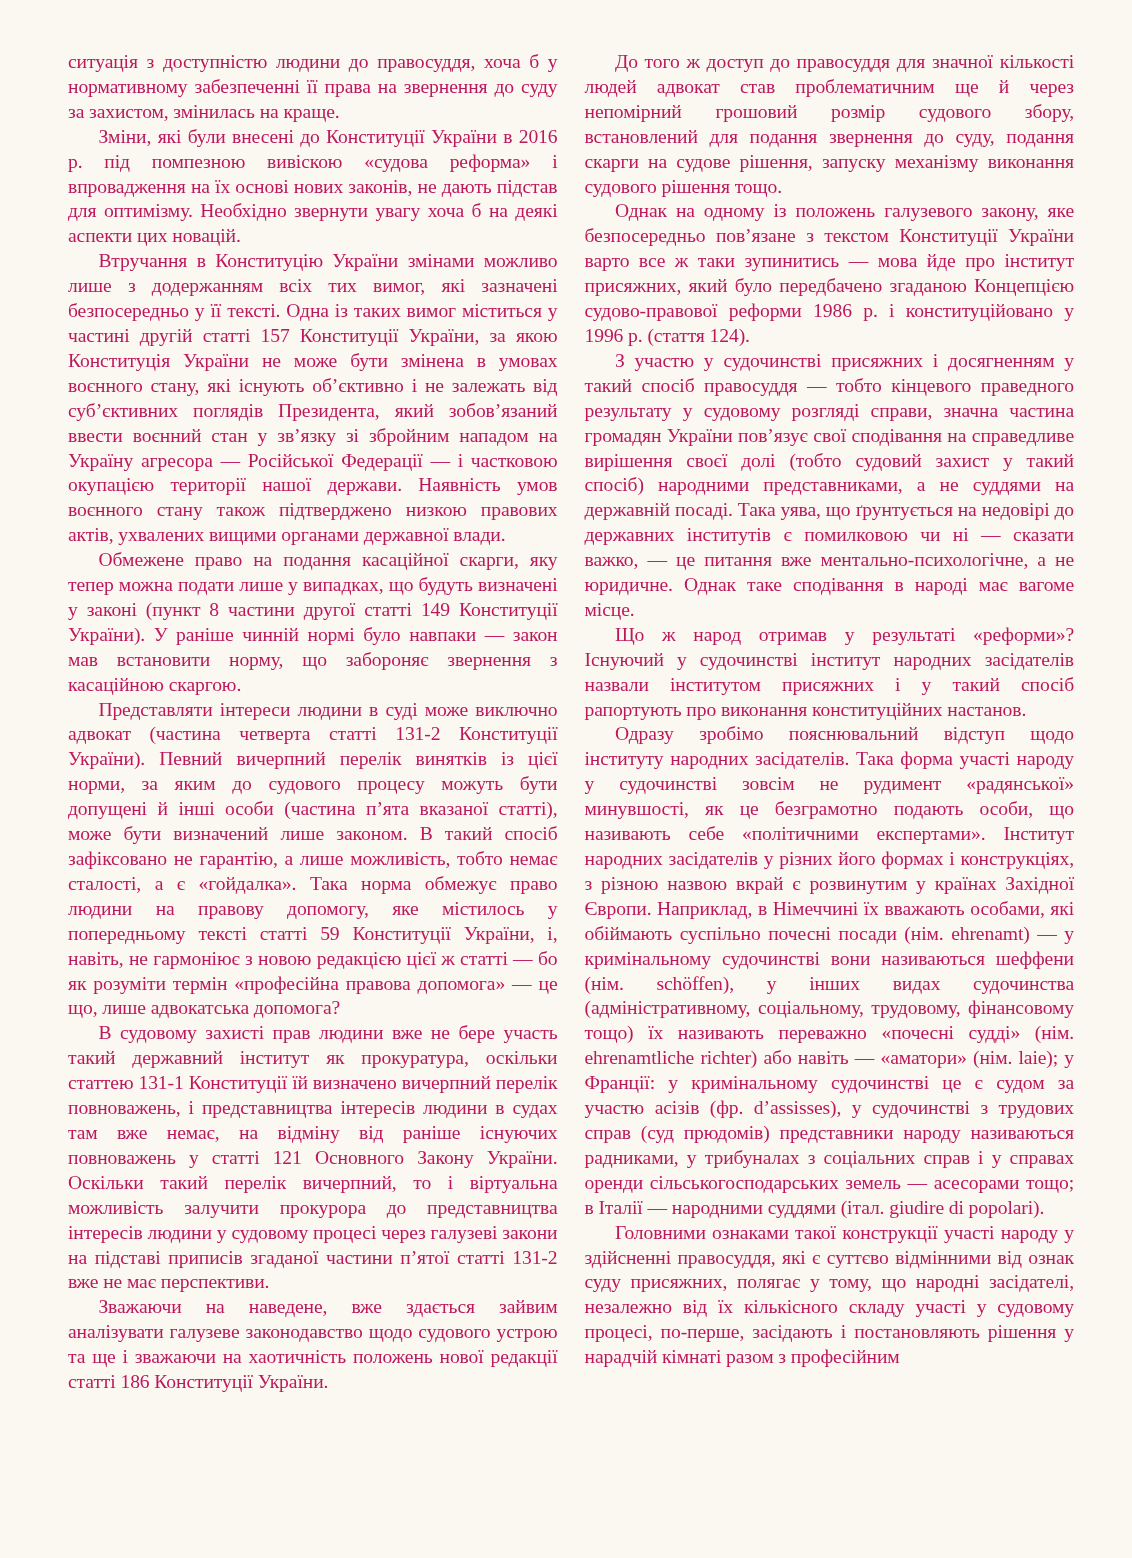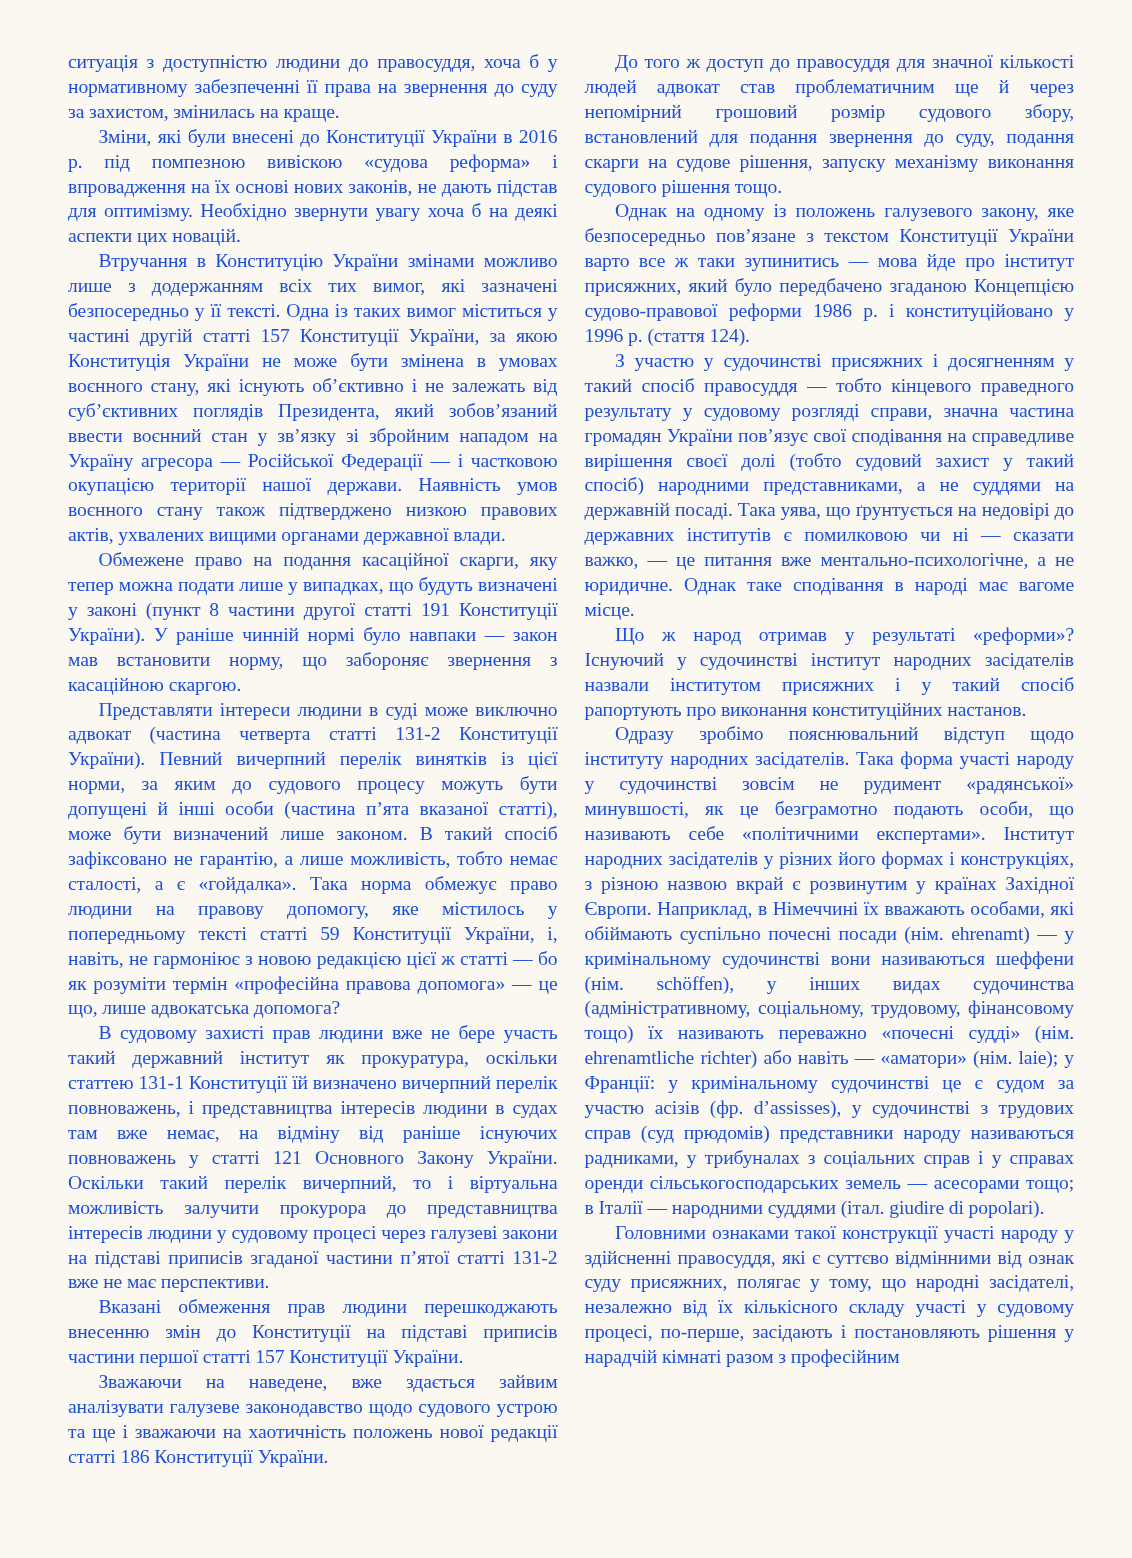--- a/index.html
+++ b/index.html
@@ -16,42 +16,41 @@
     padding: 50px 58px 34px 68px;
     display: flex;
     gap: 27px;
   }
   .col {
     flex: 1 1 0;
     min-width: 0;
     font-family: "Liberation Serif", "DejaVu Serif", serif;
     font-size: 19.6px;
     line-height: 24.9px;
-    color: #1d4ed8;
+    color: #be185d;
     text-align: justify;
     letter-spacing: -0.1px;
   }
   .para {
     margin: 0;
     text-indent: 1.55em;
   }
   .para.no-indent { text-indent: 0; }
 </style>
 </head>
 <body>
 
 <div class="page">
   <div class="col">
     <p class="para no-indent">ситуація з доступністю людини до правосуддя, хоча б у нормативному забезпеченні її права на звернення до суду за захистом, змінилась на краще.</p>
     <p class="para">Зміни, які були внесені до Конституції України в 2016 р. під помпезною вивіскою «судова реформа» і впровадження на їх основі нових законів, не дають підстав для оптимізму. Необхідно звернути увагу хоча б на деякі аспекти цих новацій.</p>
     <p class="para">Втручання в Конституцію України змінами можливо лише з додержанням всіх тих вимог, які зазначені безпосередньо у її тексті. Одна із таких вимог міститься у частині другій статті 157 Конституції України, за якою Конституція України не може бути змінена в умовах воєнного стану, які існують об’єктивно і не залежать від суб’єктивних поглядів Президента, який зобов’язаний ввести воєнний стан у зв’язку зі збройним нападом на Україну агресора — Російської Федерації — і частковою окупацією території нашої держави. Наявність умов воєнного стану також підтверджено низкою правових актів, ухвалених вищими органами державної влади.</p>
-    <p class="para">Обмежене право на подання касаційної скарги, яку тепер можна подати лише у випадках, що будуть визначені у законі (пункт 8 частини другої статті 191 Конституції України). У раніше чинній нормі було навпаки — закон мав встановити норму, що забороняє звернення з касаційною скаргою.</p>
+    <p class="para">Обмежене право на подання касаційної скарги, яку тепер можна подати лише у випадках, що будуть визначені у законі (пункт 8 частини другої статті 149 Конституції України). У раніше чинній нормі було навпаки — закон мав встановити норму, що забороняє звернення з касаційною скаргою.</p>
     <p class="para">Представляти інтереси людини в суді може виключно адвокат (частина четверта статті 131-2 Конституції України). Певний вичерпний перелік винятків із цієї норми, за яким до судового процесу можуть бути допущені й інші особи (частина п’ята вказаної статті), може бути визначений лише законом. В такий спосіб зафіксовано не гарантію, а лише можливість, тобто немає сталості, а є «гойдалка». Така норма обмежує право людини на правову допомогу, яке містилось у попередньому тексті статті 59 Конституції України, і, навіть, не гармоніює з новою редакцією цієї ж статті — бо як розуміти термін «професійна правова допомога» — це що, лише адвокатська допомога?</p>
     <p class="para">В судовому захисті прав людини вже не бере участь такий державний інститут як прокуратура, оскільки статтею 131-1 Конституції їй визначено вичерпний перелік повноважень, і представництва інтересів людини в судах там вже немає, на відміну від раніше існуючих повноважень у статті 121 Основного Закону України. Оскільки такий перелік вичерпний, то і віртуальна можливість залучити прокурора до представництва інтересів людини у судовому процесі через галузеві закони на підставі приписів згаданої частини п’ятої статті 131-2 вже не має перспективи.</p>
-    <p class="para">Вказані обмеження прав людини перешкоджають внесенню змін до Конституції на підставі приписів частини першої статті 157 Конституції України.</p>
     <p class="para">Зважаючи на наведене, вже здається зайвим аналізувати галузеве законодавство щодо судового устрою та ще і зважаючи на хаотичність положень нової редакції статті 186 Конституції України.</p>
   </div>
   <div class="col">
     <p class="para">До того ж доступ до правосуддя для значної кількості людей адвокат став проблематичним ще й через непомірний грошовий розмір судового збору, встановлений для подання звернення до суду, подання скарги на судове рішення, запуску механізму виконання судового рішення тощо.</p>
     <p class="para">Однак на одному із положень галузевого закону, яке безпосередньо пов’язане з текстом Конституції України варто все ж таки зупинитись — мова йде про інститут присяжних, який було передбачено згаданою Концепцією судово-правової реформи 1986 р. і конституційовано у 1996 р. (стаття 124).</p>
     <p class="para">З участю у судочинстві присяжних і досягненням у такий спосіб правосуддя — тобто кінцевого праведного результату у судовому розгляді справи, значна частина громадян України пов’язує свої сподівання на справедливе вирішення своєї долі (тобто судовий захист у такий спосіб) народними представниками, а не суддями на державній посаді. Така уява, що ґрунтується на недовірі до державних інститутів є помилковою чи ні — сказати важко, — це питання вже ментально-психологічне, а не юридичне. Однак таке сподівання в народі має вагоме місце.</p>
     <p class="para">Що ж народ отримав у результаті «реформи»? Існуючий у судочинстві інститут народних засідателів назвали інститутом присяжних і у такий спосіб рапортують про виконання конституційних настанов.</p>
     <p class="para">Одразу зробімо пояснювальний відступ щодо інституту народних засідателів. Така форма участі народу у судочинстві зовсім не рудимент «радянської» минувшості, як це безграмотно подають особи, що називають себе «політичними експертами». Інститут народних засідателів у різних його формах і конструкціях, з різною назвою вкрай є розвинутим у країнах Західної Європи. Наприклад, в Німеччині їх вважають особами, які обіймають суспільно почесні посади (нім. ehrenamt) — у кримінальному судочинстві вони називаються шеффени (нім. schöffen), у інших видах судочинства (адміністративному, соціальному, трудовому, фінансовому тощо) їх називають переважно «почесні судді» (нім. ehrenamtliche richter) або навіть — «аматори» (нім. laie); у Франції: у кримінальному судочинстві це є судом за участю асізів (фр. d’assisses), у судочинстві з трудових справ (суд прюдомів) представники народу називаються радниками, у трибуналах з соціальних справ і у справах оренди сільськогосподарських земель — асесорами тощо; в Італії — народними суддями (італ. giudire di popolari).</p>
     <p class="para">Головними ознаками такої конструкції участі народу у здійсненні правосуддя, які є суттєво відмінними від ознак суду присяжних, полягає у тому, що народні засідателі, незалежно від їх кількісного складу участі у судовому процесі, по-перше, засідають і постановляють рішення у нарадчій кімнаті разом з професійним</p>
   </div>

